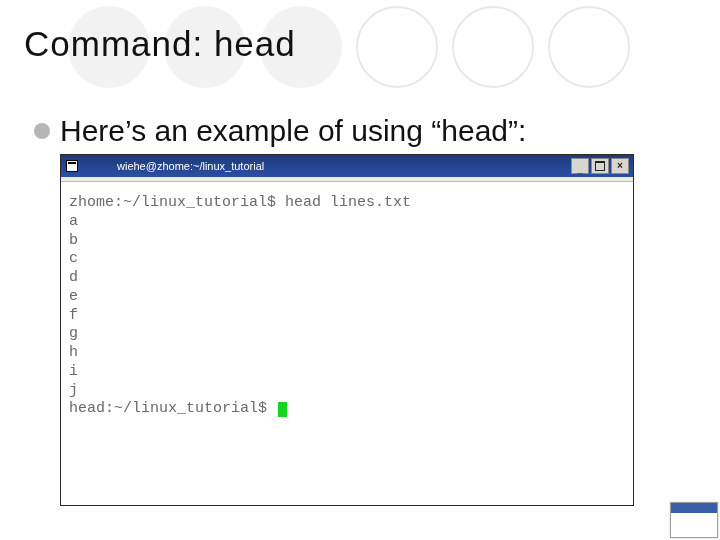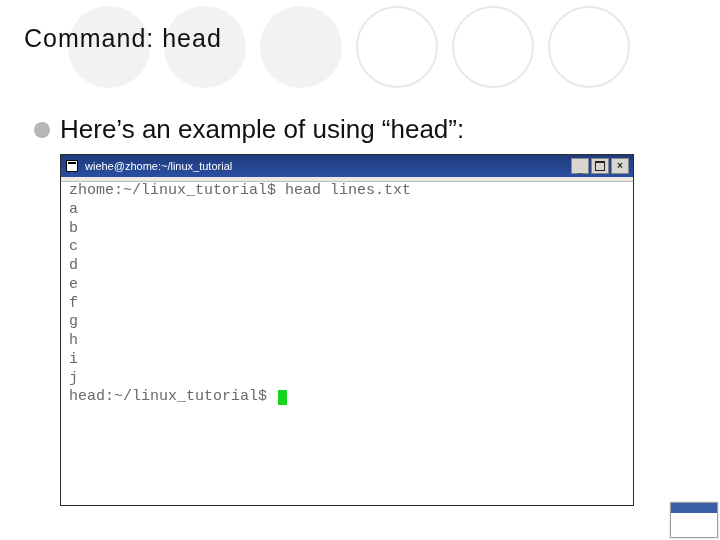--- a/index.html
+++ b/index.html
@@ -30,21 +30,21 @@
     background: #f2f2f2;
   }
   .circle.outline {
     border: 2px solid #e8e8e8;
     box-sizing: border-box;
   }
   .slide-title {
     position: absolute;
     top: 24px;
     left: 24px;
-    font-size: 25px;
+    font-size: 35px;
     font-weight: 400;
     color: #111;
     letter-spacing: 1px;
     z-index: 2;
   }
   .bullet-row {
     position: absolute;
     top: 114px;
     left: 34px;
     display: flex;
@@ -53,21 +53,21 @@
     z-index: 2;
   }
   .bullet-dot {
     width: 16px;
     height: 16px;
     border-radius: 50%;
     background: #b6b6b6;
     flex-shrink: 0;
   }
   .bullet-text {
-    font-size: 26px;
+    font-size: 30px;
     color: #111;
   }
 
   
   .terminal-window {
     position: absolute;
     top: 154px;
     left: 60px;
     width: 572px;
     height: 350px;
@@ -94,20 +94,21 @@
     margin-right: 6px;
     display: inline-flex;
     align-items: center;
     justify-content: center;
   }
   .titlebar .tb-icon svg { display:block; }
   .titlebar .tb-title {
     flex: 1;
     white-space: nowrap;
     overflow: hidden;
+    margin-left: 32px;
   }
   .tb-buttons {
     display: flex;
     gap: 2px;
   }
   .tb-btn {
     width: 18px;
     height: 16px;
     background: #d9d6cf;
     border: 1px solid #8a8a8a;
@@ -126,21 +127,21 @@
 
   .menubar {
     height: 4px;
     background: #eceae3;
     border-bottom: 1px solid #bdbdbd;
   }
 
   .term-body {
     flex: 1;
     background: #fff;
-    padding: 0 8px;
+    padding: 12px 8px;
     font-family: "Courier New", Courier, monospace;
     font-size: 15px;
     line-height: 1.25;
     color: #6a6a6a;
     overflow: hidden;
     position: relative;
   }
   .term-line {
     white-space: pre;
   }

